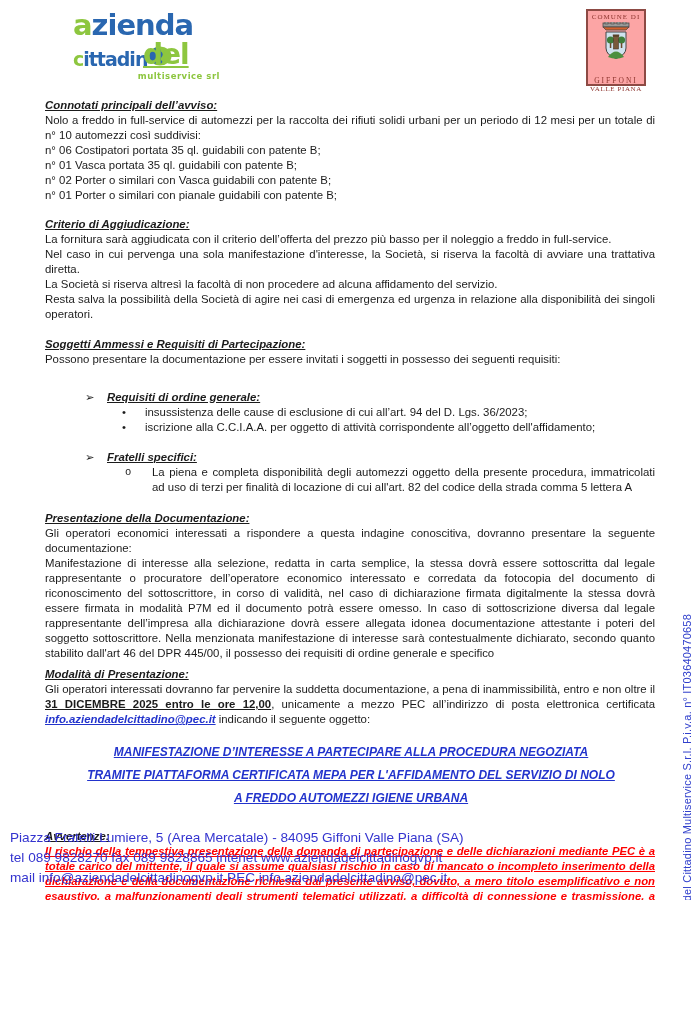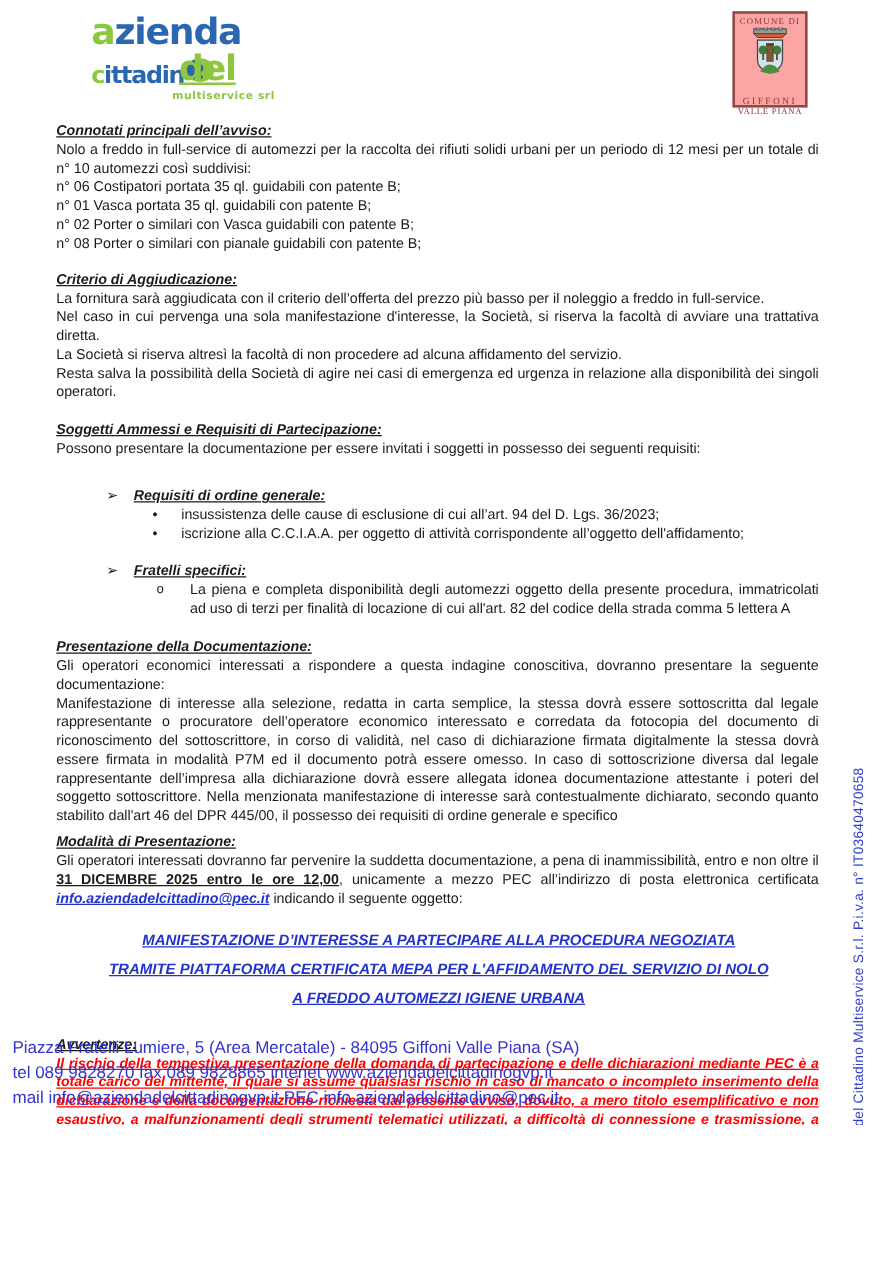--- a/index.html
+++ b/index.html
@@ -116,21 +116,21 @@
   </header>
 
   <main>
 
     <section>
       <div class="h">Connotati principali dell’avviso:</div>
       <div class="p">Nolo a freddo in full-service di automezzi per la raccolta dei rifiuti solidi urbani per un periodo di 12 mesi per un totale di n° 10 automezzi così suddivisi:</div>
       <div class="p">n° 06 Costipatori portata 35 ql. guidabili con patente B;</div>
       <div class="p">n° 01 Vasca portata 35 ql. guidabili con patente B;</div>
       <div class="p">n° 02 Porter o similari con Vasca guidabili con patente B;</div>
-      <div class="p">n° 08 Porter o similari con pianale guidabili con patente B;</div>
+      <div class="p">n° 01 Porter o similari con pianale guidabili con patente B;</div>
     </section>
 
     <section class="sec-gap-s">
       <div class="h">Criterio di Aggiudicazione:</div>
       <div class="p">La fornitura sarà aggiudicata con il criterio dell’offerta del prezzo più basso per il noleggio a freddo in full-service.</div>
       <div class="p">Nel caso in cui pervenga una sola manifestazione d'interesse, la Società, si riserva la facoltà di avviare una trattativa diretta.</div>
       <div class="p">La Società si riserva altresì la facoltà di non procedere ad alcuna affidamento del servizio.</div>
       <div class="p">Resta salva la possibilità della Società di agire nei casi di emergenza ed urgenza in relazione alla disponibilità dei singoli operatori.</div>
     </section>
 

